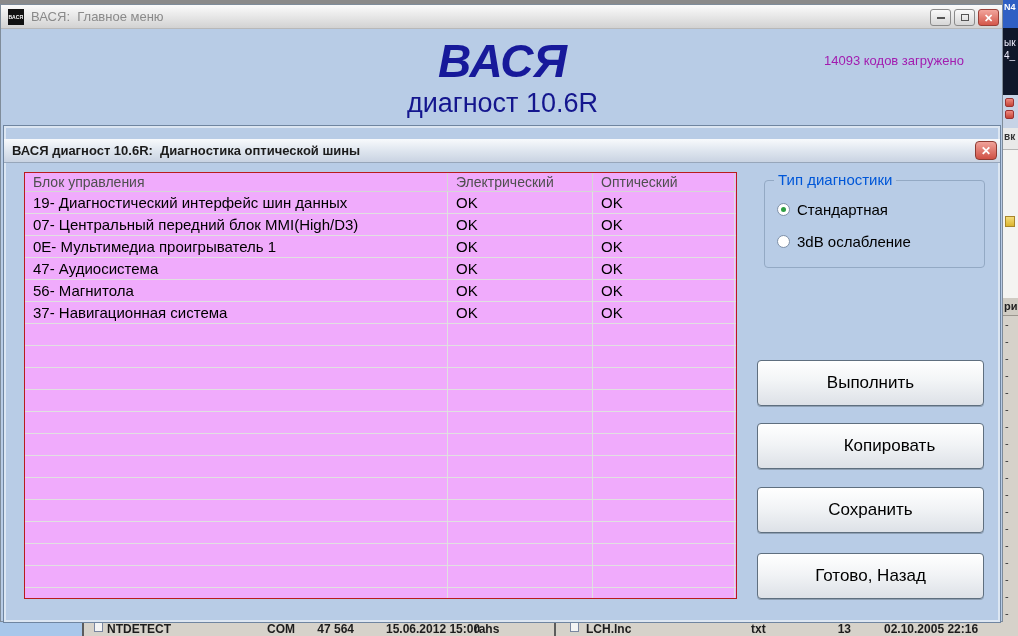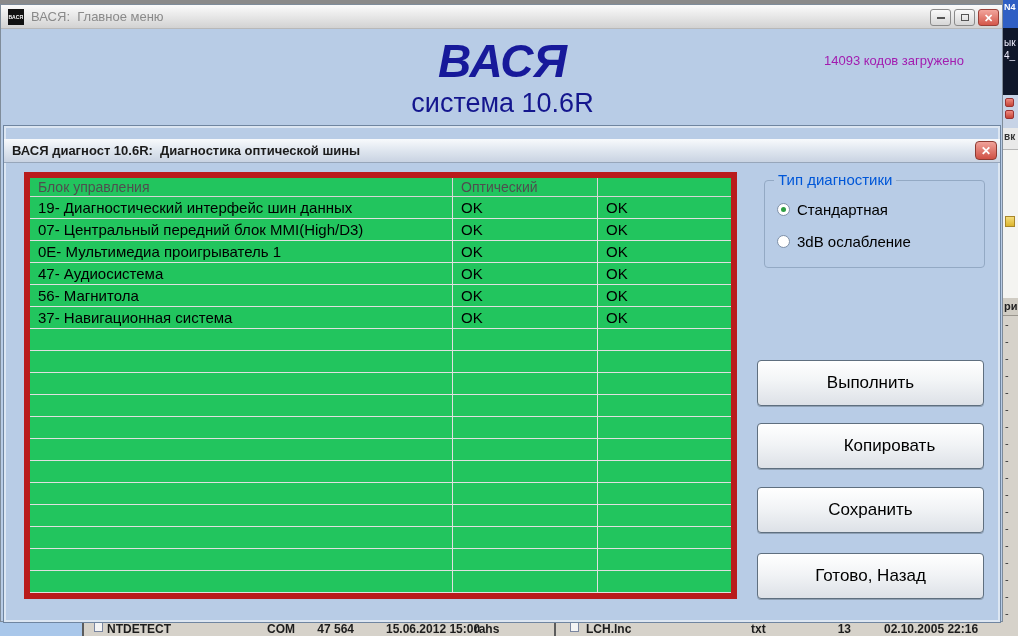--- a/index.html
+++ b/index.html
@@ -46,21 +46,21 @@
   .brand-sub   { font-size:27px; color:#14168e; line-height:32px; }
   .codes-loaded { position:absolute; left:823px; top:48px; width:160px; text-align:left; font-size:13px; color:#a21caf; }
 
   
   .dialog { position:absolute; left:2px; top:120px; width:998px; height:498px; border:1px solid #6f85a0; background:#b8cce6; box-shadow:inset 0 0 0 2px #dce6f2; }
   .dlg-titlebar { position:relative; height:24px; background:linear-gradient(#f8fafc,#dfe6ef 50%,#c9d3e2); border-bottom:1px solid #97a6ba;margin-top:13px; }
   .dlg-title { position:absolute; left:8px; top:0; line-height:24px; font-size:13px; font-weight:bold; color:#1b1b1b; white-space:pre; }
   .dlg-close { position:absolute; left:971px; top:2px; width:22px; height:19px; border:1px solid #8d3b33; border-radius:4px; background:linear-gradient(#f0a29a,#cf5044); color:#fff; font-weight:bold; font-size:12px; line-height:18px; text-align:center; }
 
   
-  .lv { position:absolute; left:20px; top:46px; width:713px; height:427px; background:#22c55e; border:6px solid #b91c1c; overflow:hidden; }
+  .lv { position:absolute; left:20px; top:46px; width:713px; height:427px; background:#f0abfc; border:1px solid #b91c1c; overflow:hidden; }
   .lv-header { display:grid; grid-template-columns:423px 145px 142px 1fr; height:19px; border-bottom:1px solid #d6d6d6; color:#4f4f4f; font-size:14px; }
   .lv-header div { padding-left:8px; line-height:19px; border-right:1px solid #d6d6d6; white-space:nowrap; overflow:hidden; }
   .lv-header div:last-child { border-right:none; }
   .lv-row { display:grid; grid-template-columns:423px 145px 142px 1fr; height:22px; border-bottom:1px solid #e0e0e0; font-size:15px; color:#000; }
   .lv-row div { padding-left:8px; line-height:21px; border-right:1px solid #e0e0e0; white-space:nowrap; overflow:hidden; }
   .lv-row div:last-child { border-right:none; }
 
   
   .groupbox { position:absolute; left:760px; top:54px; width:221px; height:88px; border:1px solid #93a9c4; border-radius:4px; }
   .groupbox-legend { position:absolute; left:9px; top:-10px; padding:0 4px; background:#b8cce6; color:#0057d8; font-size:15px; font-weight:500; }
@@ -140,33 +140,34 @@
       <div class="title-text">ВАСЯ:  Главное меню</div>
       <div class="win-controls">
         <div class="wbtn min"><span></span></div>
         <div class="wbtn max"><span></span></div>
         <div class="wbtn close"><span>✕</span></div>
       </div>
     </div>
 
     <div class="brand">
       <div class="brand-title">ВАСЯ</div>
-      <div class="brand-sub">система 10.6R</div>
+      <div class="brand-sub">диагност 10.6R</div>
     </div>
     <div class="codes-loaded">14093 кодов загружено</div>
 
     <div class="dialog">
       <div class="dlg-titlebar">
         <div class="dlg-title">ВАСЯ диагност 10.6R:  Диагностика оптической шины</div>
         <div class="dlg-close">✕</div>
       </div>
 
       <div class="lv">
         <div class="lv-header">
           <div>Блок управления</div>
+          <div>Электрический</div>
           <div>Оптический</div>
           <div></div>
         </div>
         <div id="table-body">
             <div class="lv-row">
               <div>19- Диагностический интерфейс шин данных</div>
               <div>OK</div>
               <div>OK</div>
               <div></div>
             </div>

